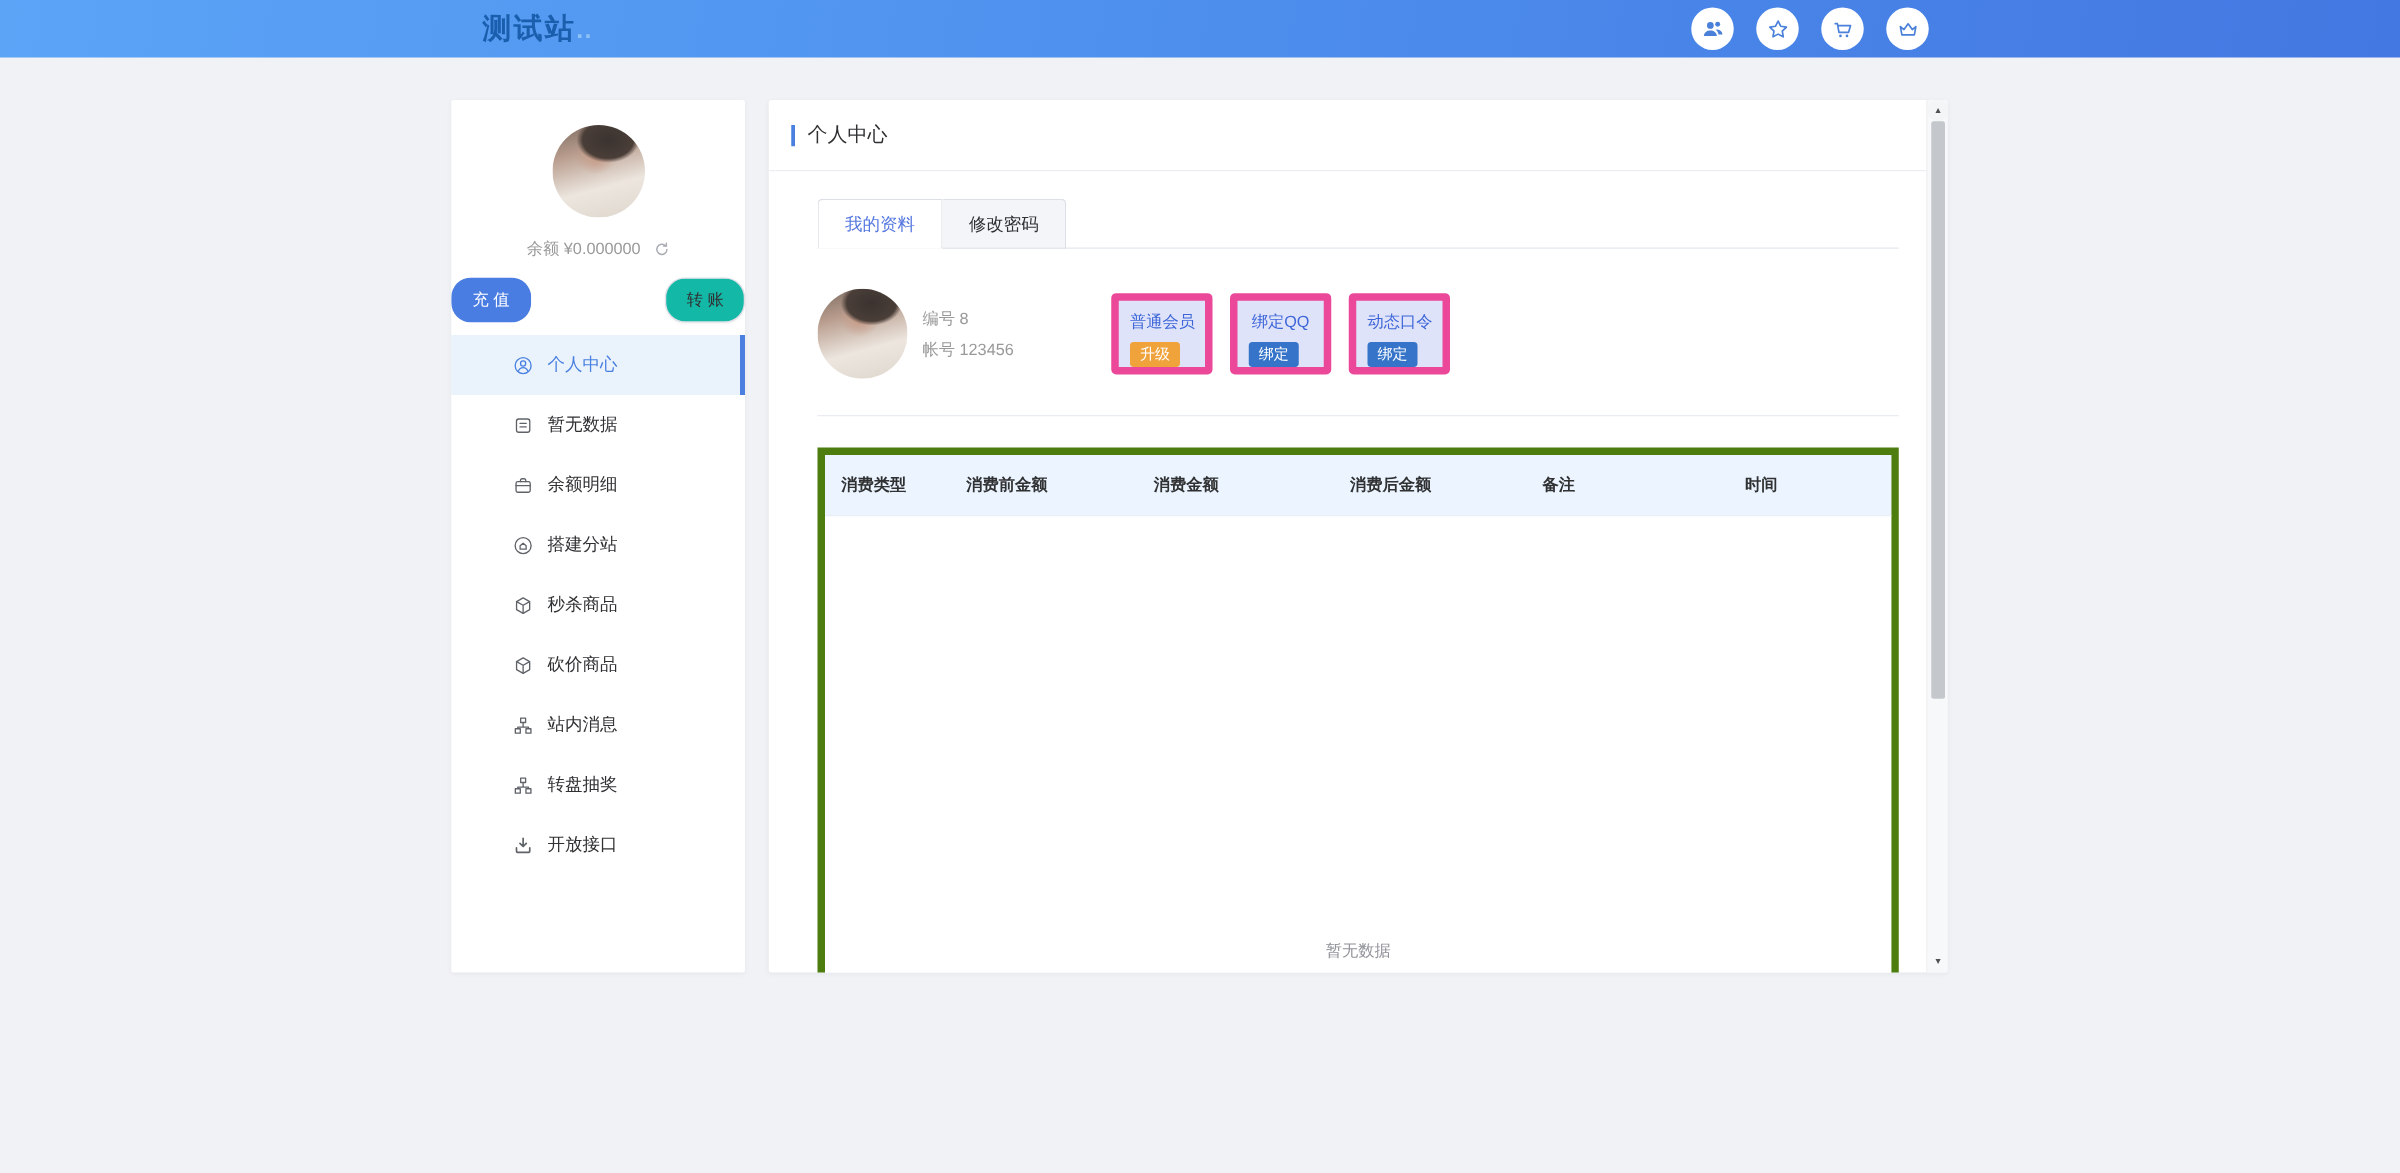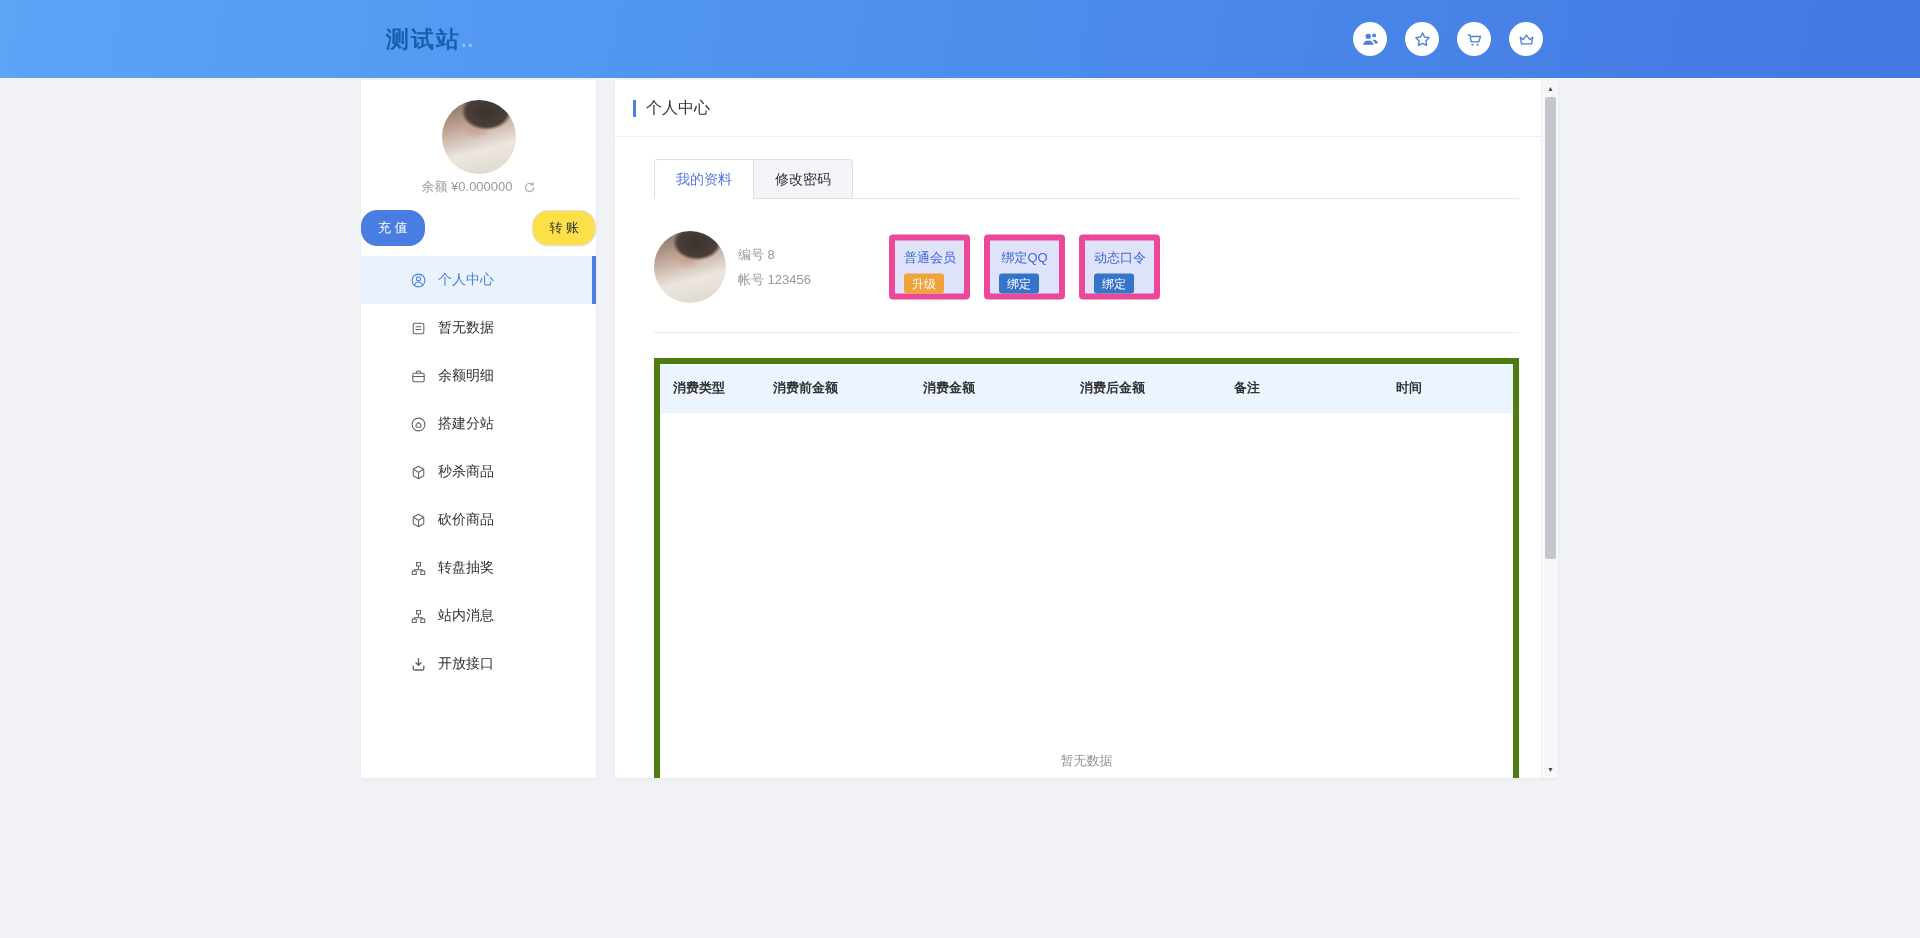--- a/index.html
+++ b/index.html
@@ -6,21 +6,21 @@
   html,body { width:1920px; height:938px; overflow:hidden; }
   body {
     font-family:"Liberation Sans","DejaVu Sans",sans-serif;
     background:#f0f2f5;
     position:relative;
     color:#303133;
   }
 
   
   .top-header {
-    position:absolute; left:0; top:0; width:1920px; height:78px;
+    position:absolute; left:0; top:0; width:1920px; height:46px;
     background:linear-gradient(100deg,#5ba4f6 0%,#4f93ef 40%,#4377e1 100%);
   }
   .logo {
     position:absolute; left:386px; top:50%; transform:translateY(-50%);
     font-size:23px; font-weight:bold; color:#1a5fad; cursor:pointer;
     letter-spacing:2px; white-space:nowrap;
   }
   .logo .dots { color:#8ec2f3; font-weight:900; letter-spacing:1px; font-size:20px; }
   .header-icons {
     position:absolute; right:377px; top:50%; transform:translateY(-50%);
@@ -40,28 +40,28 @@
   }
   .side-avatar {
     width:74px; height:74px; border-radius:50%; margin:20px auto 0;
     background:
       radial-gradient(ellipse 55% 40% at 60% 16%, #3a332f 0%, #4a3e38 50%, rgba(58,51,47,0) 62%),
       radial-gradient(ellipse 34% 30% at 47% 34%, #c79a86 0%, rgba(199,154,134,0) 65%),
       linear-gradient(165deg,#7a6a60 0%,#b99d8e 30%,#ece6df 65%,#ded6cc 100%);
     cursor:pointer;
   }
   .balance {
-    margin-top:4px; display:flex; align-items:center; justify-content:center;
+    margin-top:16px; display:flex; align-items:center; justify-content:center;
     gap:10px; color:#999; font-size:13px;
   }
   .balance svg { width:13px; height:13px; color:#a8abb2; cursor:pointer; }
   .btn-row { margin-top:14px; display:flex; justify-content:space-between; gap:13px; }
   .btn { font-size:13px; border-radius:16px; padding:8px 16px; cursor:pointer; border:1px solid transparent; font-family:inherit; }
   .btn-primary { background:#4a7de2; color:#fff; }
-  .btn-plain { background:#fde047; color:#303133; border-color:#dcdfe6; box-shadow:0 1px 2px rgba(0,0,0,.06); }
+  .btn-plain { background:#14b8a6; color:#303133; border-color:#dcdfe6; box-shadow:0 1px 2px rgba(0,0,0,.06); }
 
   .menu { margin-top:10px; }
   .menu-item {
     height:48px; display:flex; align-items:center; gap:11px;
     padding-left:49px; font-size:14px; color:#303133; cursor:pointer; position:relative;
   }
   .menu-item svg { width:17px; height:17px; color:#5f6368; flex:none; }
   .menu-item.active { background:#eaf3fc; color:#4a80e0; }
   .menu-item.active svg { color:#4a80e0; }
   .menu-item.active::after {
@@ -240,30 +240,30 @@
       </svg>
       <span>砍价商品</span>
     </div>
     <div class="menu-item">
       <svg viewBox="0 0 24 24" fill="none" stroke="currentColor" stroke-width="1.5" stroke-linejoin="round" aria-hidden="true">
         <rect x="9.2" y="3.5" width="5.6" height="5"></rect>
         <rect x="3.2" y="15.5" width="5.6" height="5"></rect>
         <rect x="15.2" y="15.5" width="5.6" height="5"></rect>
         <path d="M12 8.5v3.2M6 15.5v-1.8h12v1.8M12 11.7v2"></path>
       </svg>
-      <span>转盘抽奖</span>
+      <span>站内消息</span>
     </div>
     <div class="menu-item">
       <svg viewBox="0 0 24 24" fill="none" stroke="currentColor" stroke-width="1.5" stroke-linejoin="round" aria-hidden="true">
         <rect x="9.2" y="3.5" width="5.6" height="5"></rect>
         <rect x="3.2" y="15.5" width="5.6" height="5"></rect>
         <rect x="15.2" y="15.5" width="5.6" height="5"></rect>
         <path d="M12 8.5v3.2M6 15.5v-1.8h12v1.8M12 11.7v2"></path>
       </svg>
-      <span>站内消息</span>
+      <span>转盘抽奖</span>
     </div>
     <div class="menu-item">
       <svg viewBox="0 0 24 24" fill="none" stroke="currentColor" stroke-width="1.9" stroke-linecap="round" stroke-linejoin="round" aria-hidden="true">
         <path d="M12 3.8v8.8M8.4 9.4l3.6 3.6 3.6-3.6"></path>
         <path d="M4.5 14.5v3.2a2 2 0 0 0 2 2h11a2 2 0 0 0 2-2v-3.2"></path>
       </svg>
       <span>开放接口</span>
     </div>
   </nav>
 </aside>

